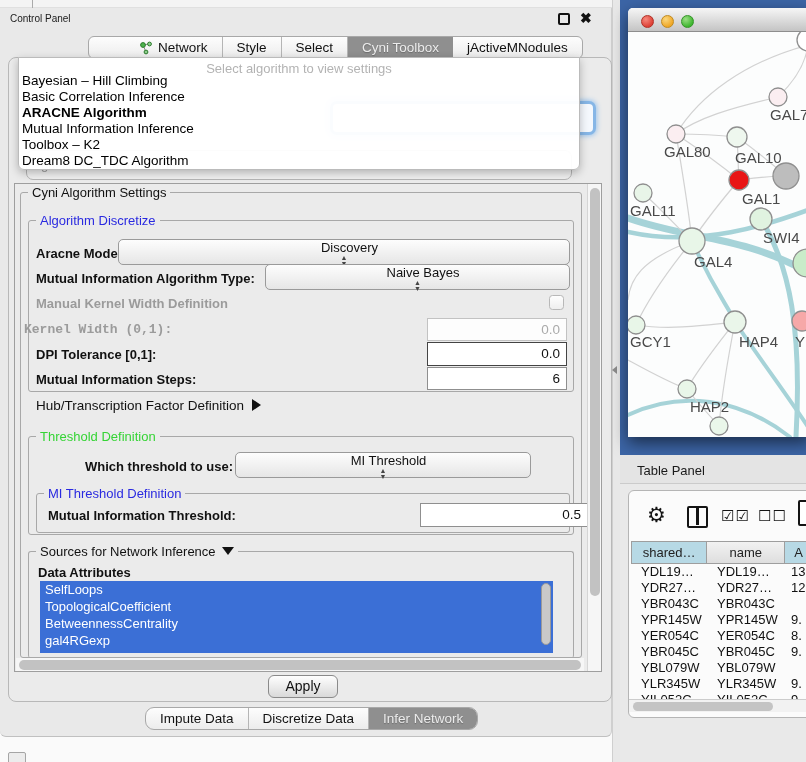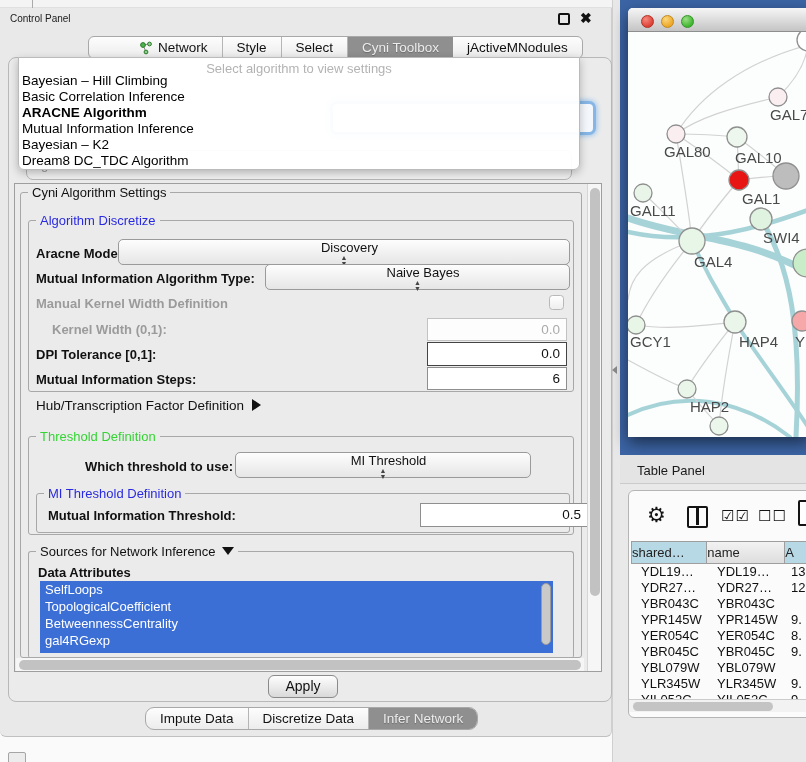--- a/index.html
+++ b/index.html
@@ -116,21 +116,21 @@
   #tp-toolbar { position:absolute; left:0; top:0; width:100%; height:50px; }
   #icon-gear { position:absolute; left:18px; top:12px; font-size:21px; color:#141414; }
   #icon-columns { position:absolute; left:58px; top:15px; width:21px; height:22px; border:2.5px solid #141414; border-radius:2px; }
   #icon-columns::after { content:""; position:absolute; left:7px; top:0; width:2.5px; height:17px; background:#141414; }
   .checks { position:absolute; top:16px; font-size:15px; color:#141414; letter-spacing:1px; }
   #icon-checked { left:92px; }
   #icon-unchecked { left:129px; }
   #icon-doc { position:absolute; left:169px; top:9px; width:20px; height:26px; border:2.5px solid #141414; border-radius:2px; background:#fff; }
 
   #tp-header { position:absolute; left:2px; top:50px; width:182px; height:23px; display:flex; font-size:13px; }
-  .hcell { height:100%; line-height:22px; text-align:left; border:1px solid #9e9e9e; border-left:none; color:#222;
+  .hcell { height:100%; line-height:22px; text-align:center; border:1px solid #9e9e9e; border-left:none; color:#222;
     background:linear-gradient(#f2f2f2,#dedede); overflow:hidden; }
   .hcell:first-child { border-left:1px solid #9e9e9e; }
   .hcell.hl { background:#b7d9e5; }
   .hc1 { width:77px; } .hc2 { width:79px; } .hc3 { width:28px; }
 
   #tp-rows { position:absolute; left:2px; top:73px; width:182px; height:135px; overflow:hidden; font-size:13px; }
   .trow { display:flex; height:16px; line-height:16px; }
   .tc { overflow:hidden; white-space:nowrap; }
   .tc1 { width:77px; padding-left:10px; } .tc2 { width:79px; padding-left:9px; } .tc3 { width:26px; padding-left:4px; }
 
@@ -182,21 +182,21 @@
   <div class="abs" id="ghost-combo-blue"></div>
   <div class="abs" id="ghost-combo">gal filtered   default node</div>
 
   <div class="abs" id="algo-popup">
     <div id="algo-placeholder">Select algorithm to view settings</div>
     <div id="algo-popup-list">
         <div class="popup-item">Bayesian – Hill Climbing</div>
         <div class="popup-item">Basic Correlation Inference</div>
         <div class="popup-item bold">ARACNE Algorithm</div>
         <div class="popup-item">Mutual Information Inference</div>
-        <div class="popup-item">Bayesian – K2</div>
+        <div class="popup-item">Toolbox – K2</div>
         <div class="popup-item">Dream8 DC_TDC Algorithm</div>
       </div>
   </div>
 
   <div class="abs" id="settings-scrollpane"></div>
 
   <div class="fieldset" style="left:20px; top:192px; width:562px; height:466px;">
     <span class="ftitle">Cyni Algorithm Settings</span>
   </div>
 
@@ -218,21 +218,21 @@
     <span class="ctext">Naive Bayes</span>
     <span class="stepper">
         <span>▲</span>
         <span>▼</span>
       </span>
   </div>
 
   <div class="abs glabel" style="left:36px; top:296px;">Manual Kernel Width Definition</div>
   <div class="checkbox" style="left:549px; top:295px;"></div>
 
-  <div class="abs glabel" style="left:52px; top:322px;">Kernel Width (0,1):</div>
+  <div class="abs glabel" style="left:24px; top:322px;font-family:Liberation Mono, monospace;">Kernel Width (0,1):</div>
   <div class="tfield disabled" style="left:427px; top:318px; width:140px; height:23px; line-height:21px;">0.0</div>
 
   <div class="abs blabel" style="left:36px; top:347px;">DPI Tolerance [0,1]:</div>
   <div class="tfield focusd" style="left:427px; top:342px; width:140px; height:24px; line-height:21px;">0.0</div>
 
   <div class="abs blabel" style="left:36px; top:372px;">Mutual Information Steps:</div>
   <div class="tfield" style="left:427px; top:367px; width:140px; height:23px; line-height:21px;">6</div>
 
   <div class="abs" style="left:36px; top:398px; font-size:13.5px;">
     <span>Hub/Transcription Factor Definition</span><span class="tri-right"></span>

